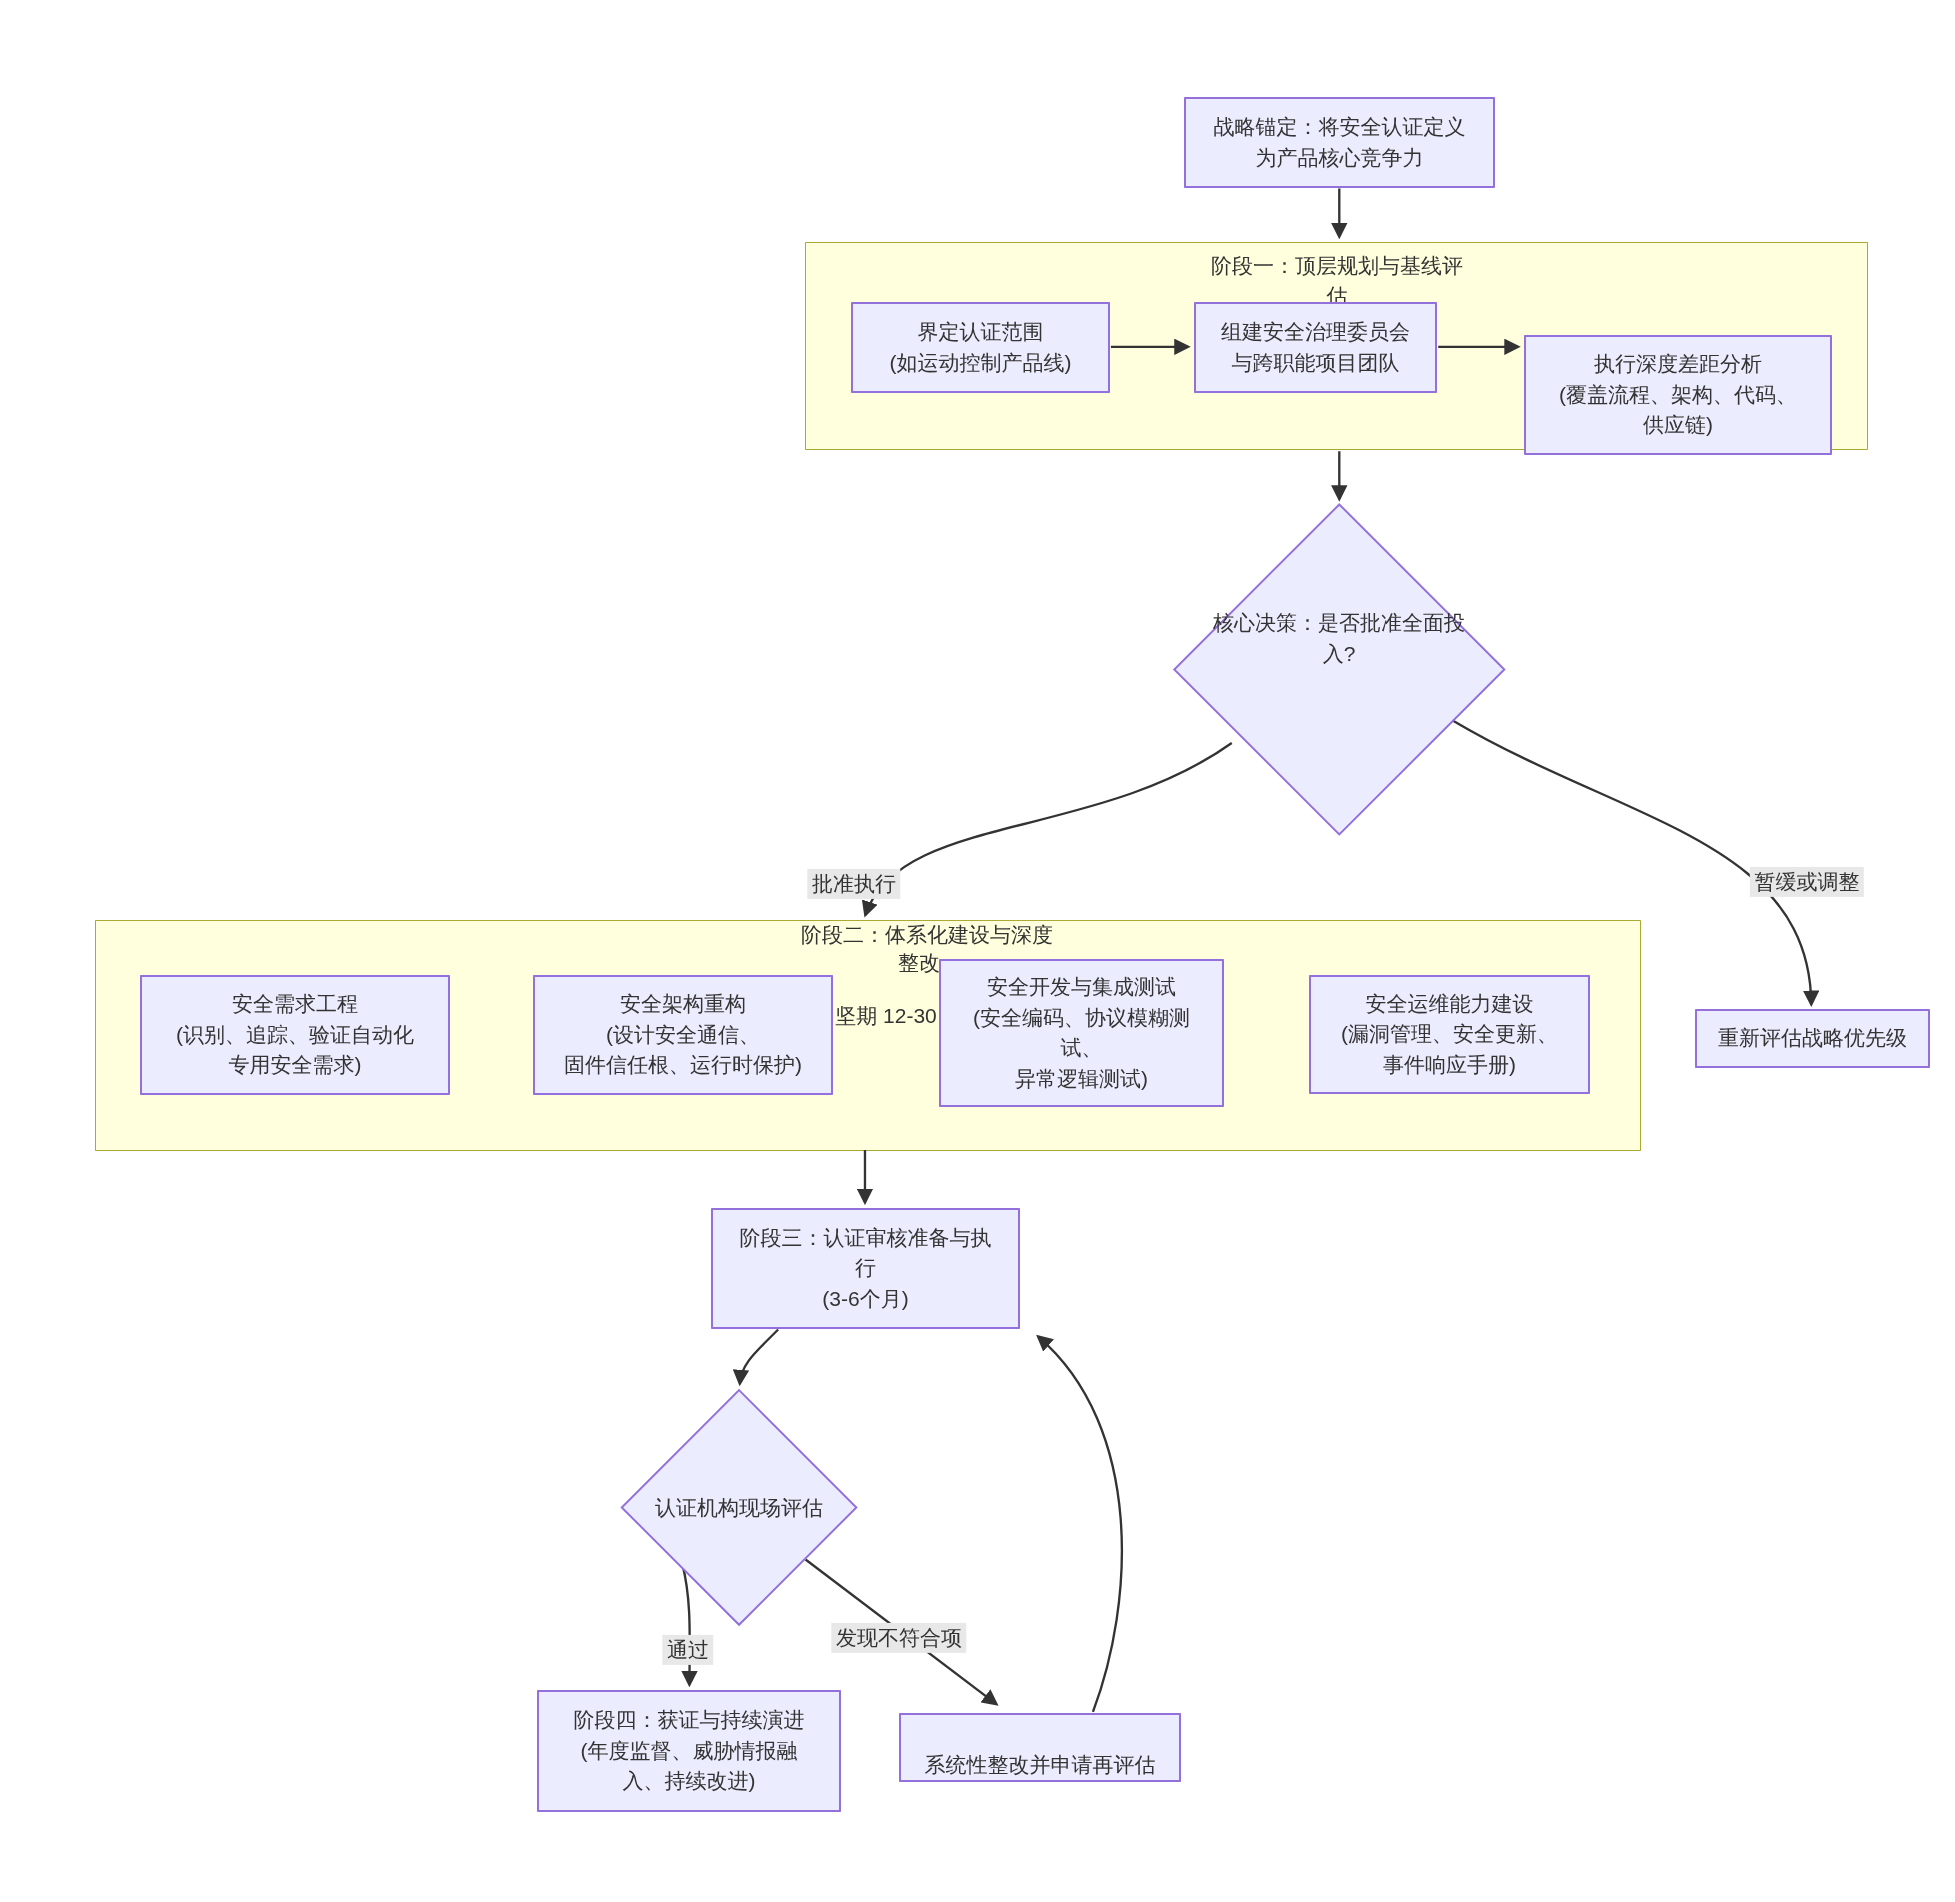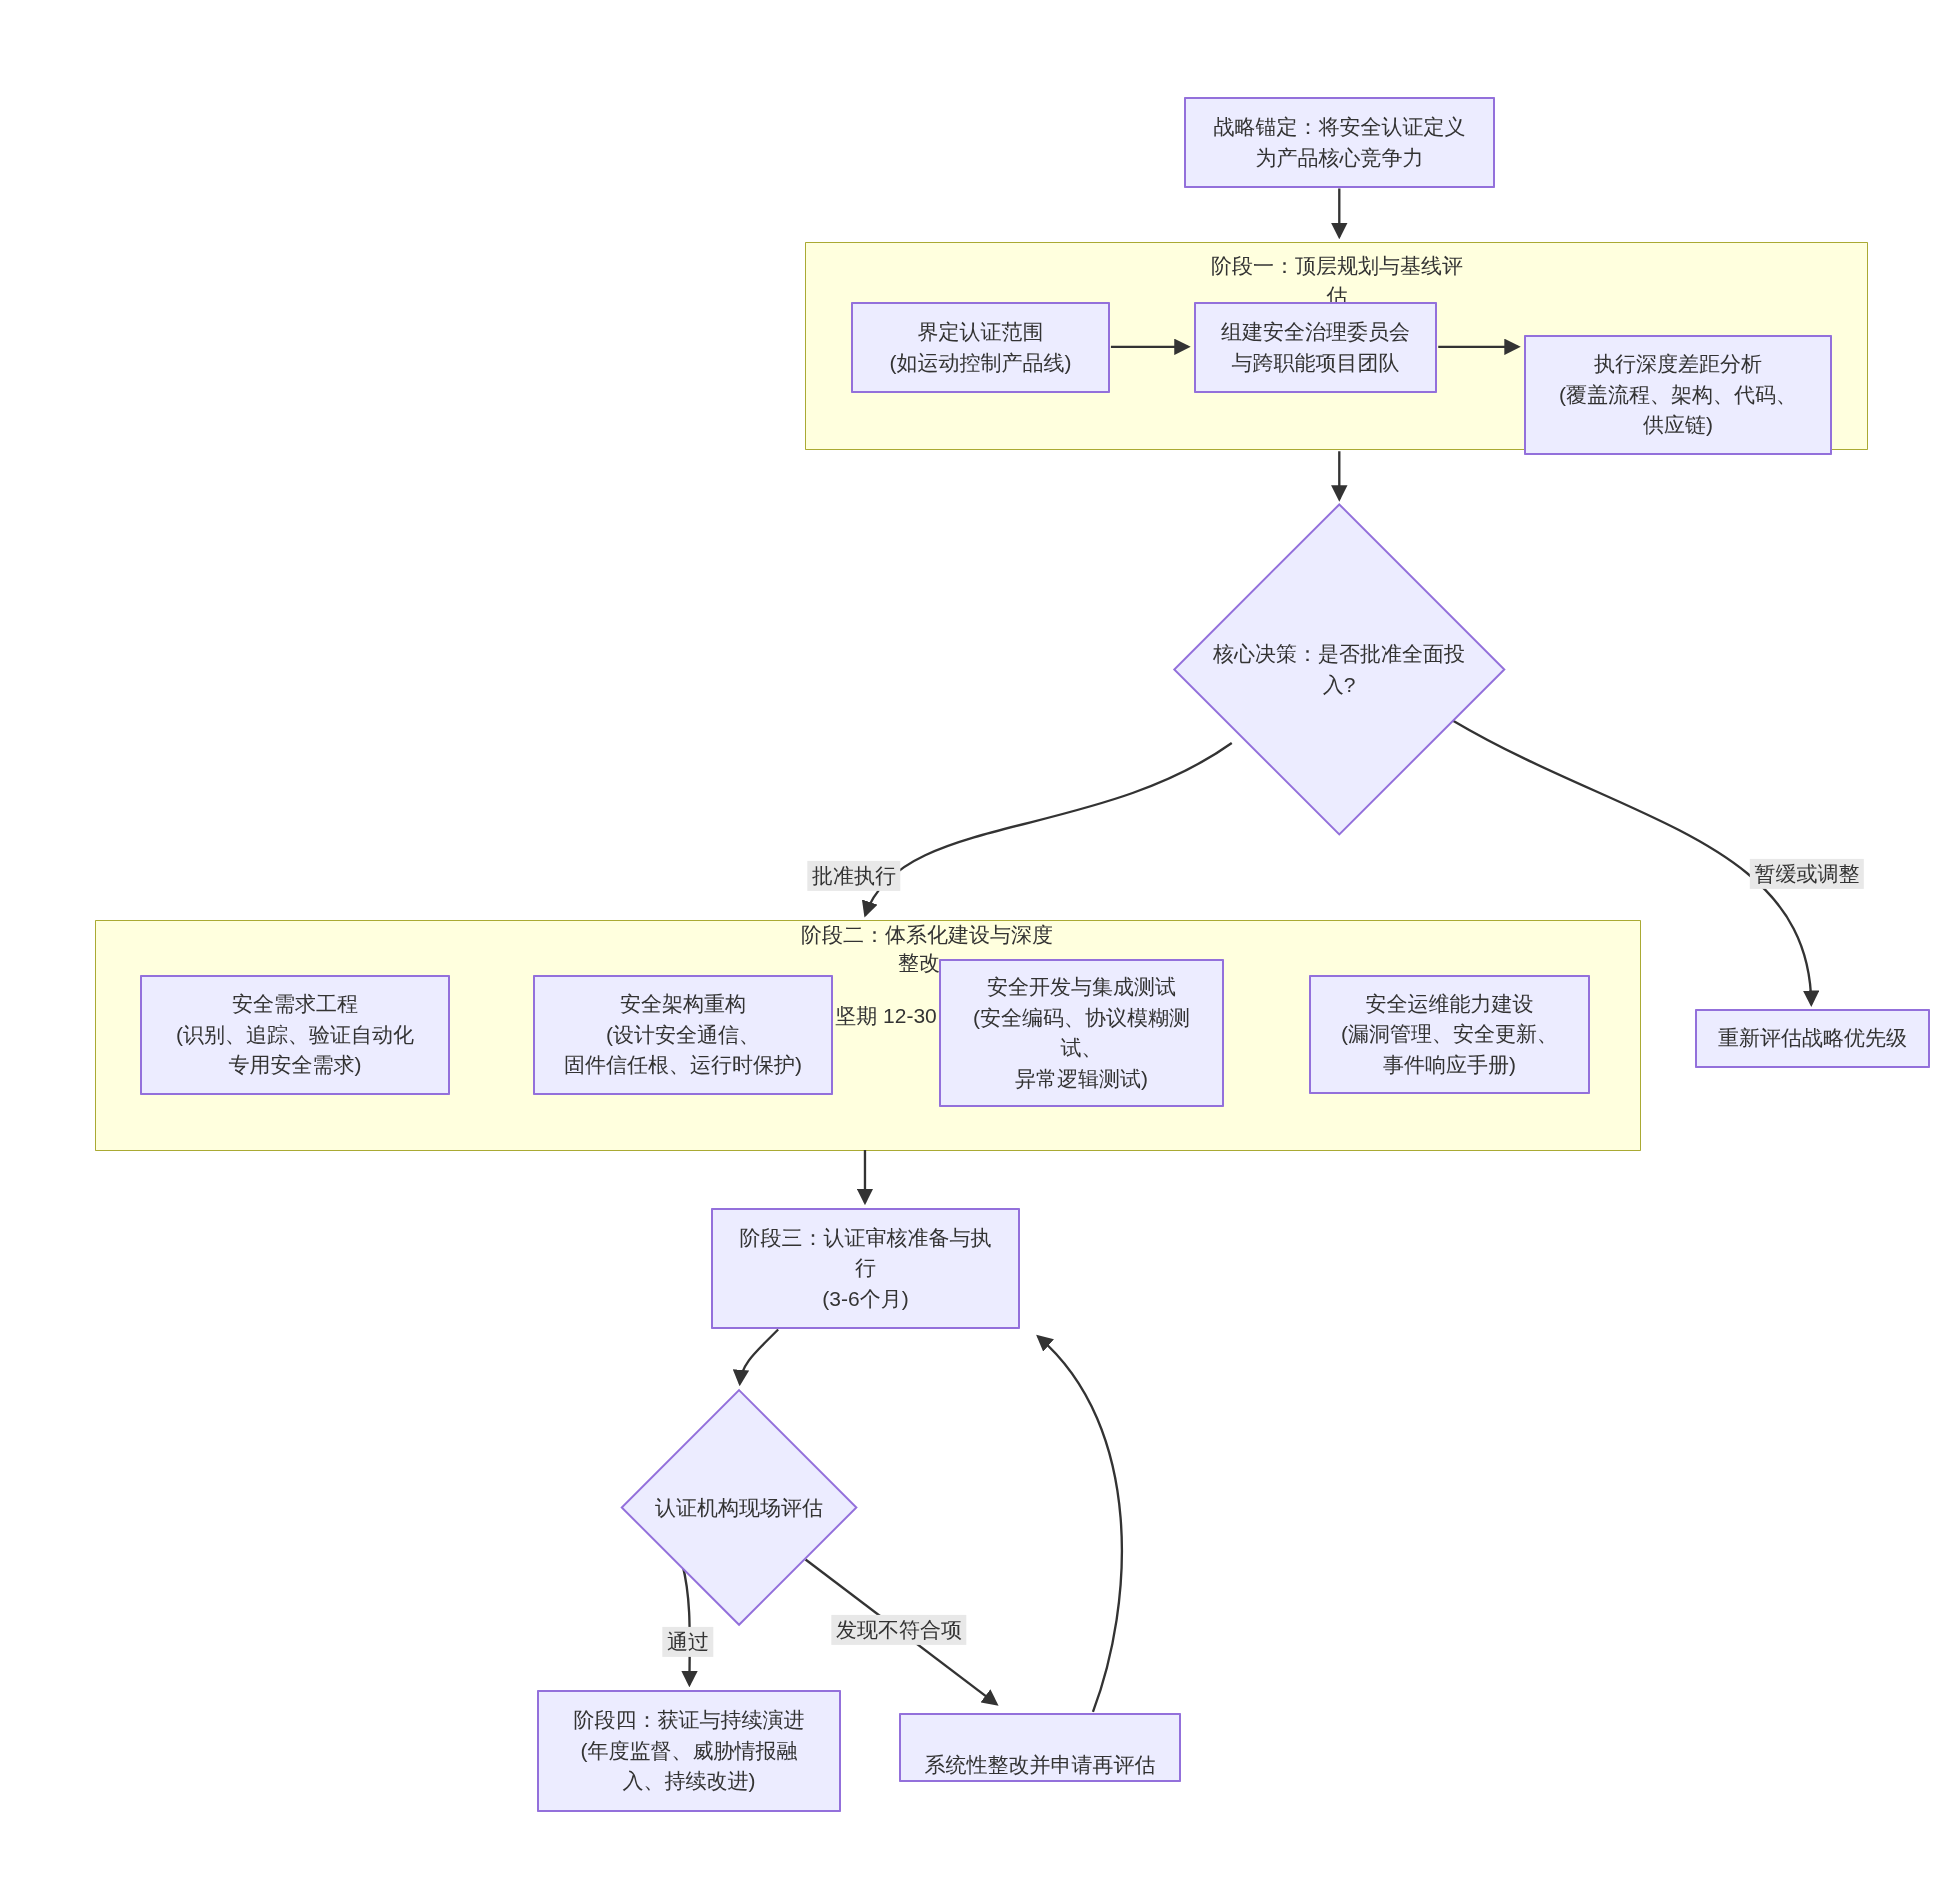--- a/index.html
+++ b/index.html
@@ -66,20 +66,21 @@
   }
   .edge-label{
     position:absolute;
     transform:translate(-50%,-50%);
     background:var(--label-bg);
     padding:3.1px 4.7px;
     font-size:21px;
     line-height:24px;
     white-space:nowrap;
     z-index:5;
+    margin-top:8px;
   }
 </style>
 </head>
 <body>
 
 <div class="canvas">
 
   <div class="cluster" style="left:805px;top:242px;width:1063px;height:208px;"></div>
   <div class="cluster" style="left:95px;top:920px;width:1546px;height:231px;"></div>
 
@@ -128,21 +129,21 @@
     <span>组建安全治理委员会</span>
     <span>与跨职能项目团队</span>
   </div>
 
   <div class="node" style="left:1524px;top:287px;width:308px;height:120px;margin-top:48px;">
     <span>执行深度差距分析</span>
     <span>(覆盖流程、架构、代码、</span>
     <span>供应链)</span>
   </div>
 
-  <div class="dlabel" style="left:1339px;top:669px;">
+  <div class="dlabel" style="left:1339px;top:638px;">
     <span>核心决策：是否批准全面投</span>
     <span>入?</span>
   </div>
 
   <div class="node" style="left:1695px;top:1009px;width:235px;height:59px;">
     <span>重新评估战略优先级</span>
   </div>
 
   <div class="node" style="left:140px;top:975px;width:310px;height:120px;">
     <span>安全需求工程</span>

